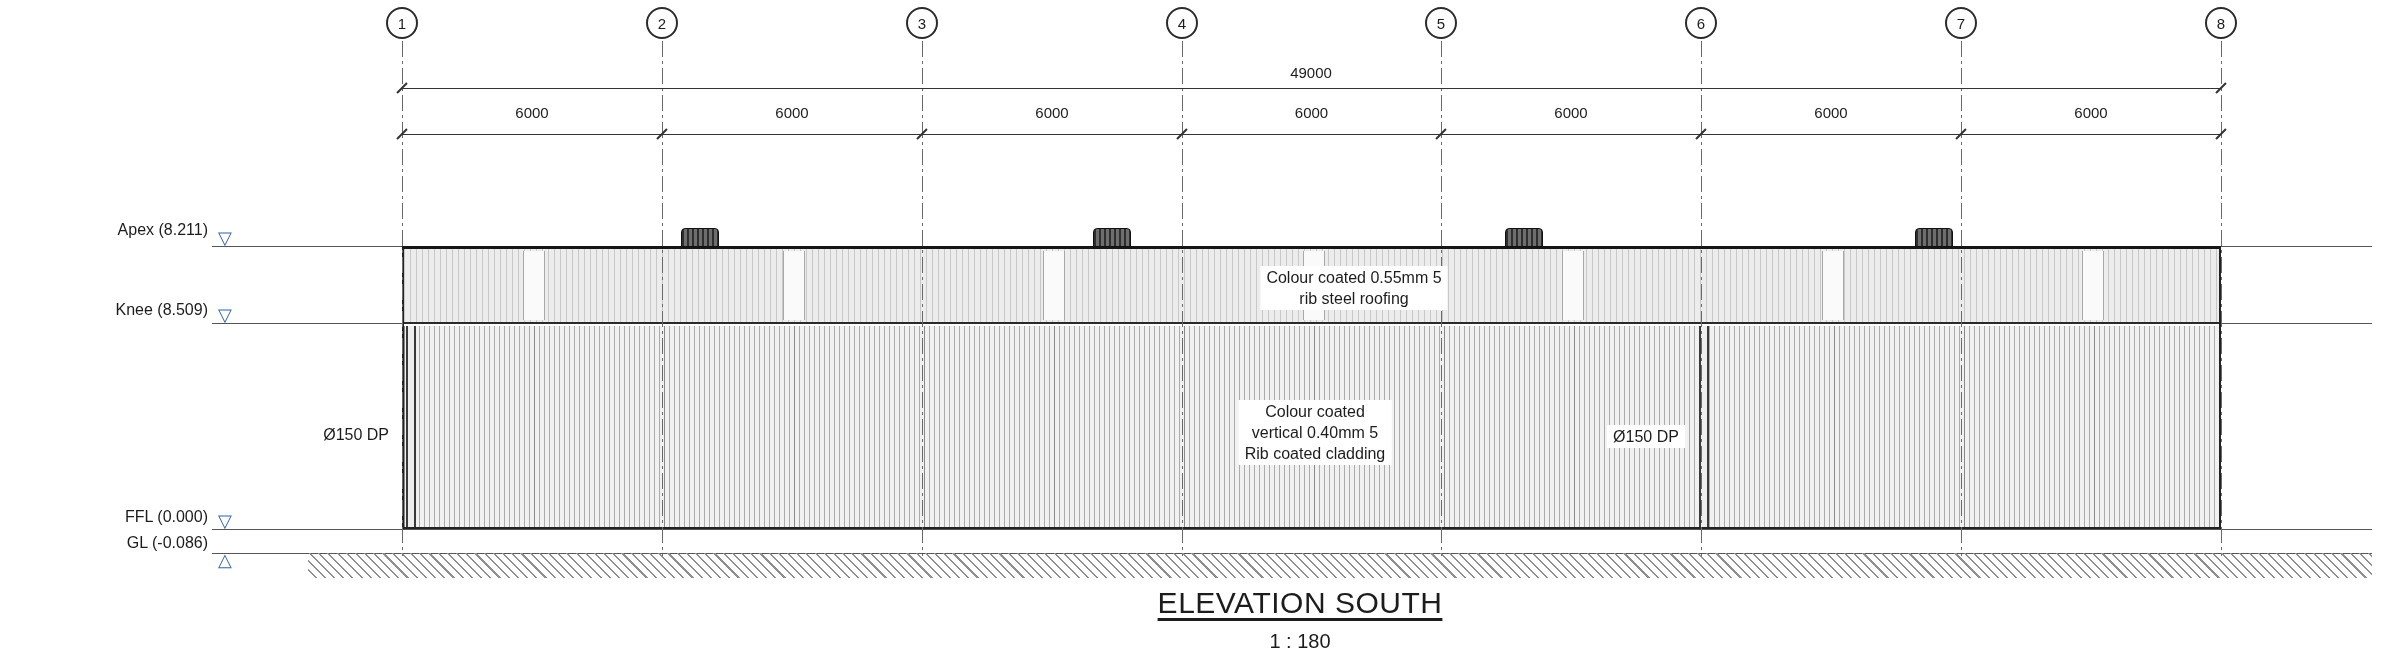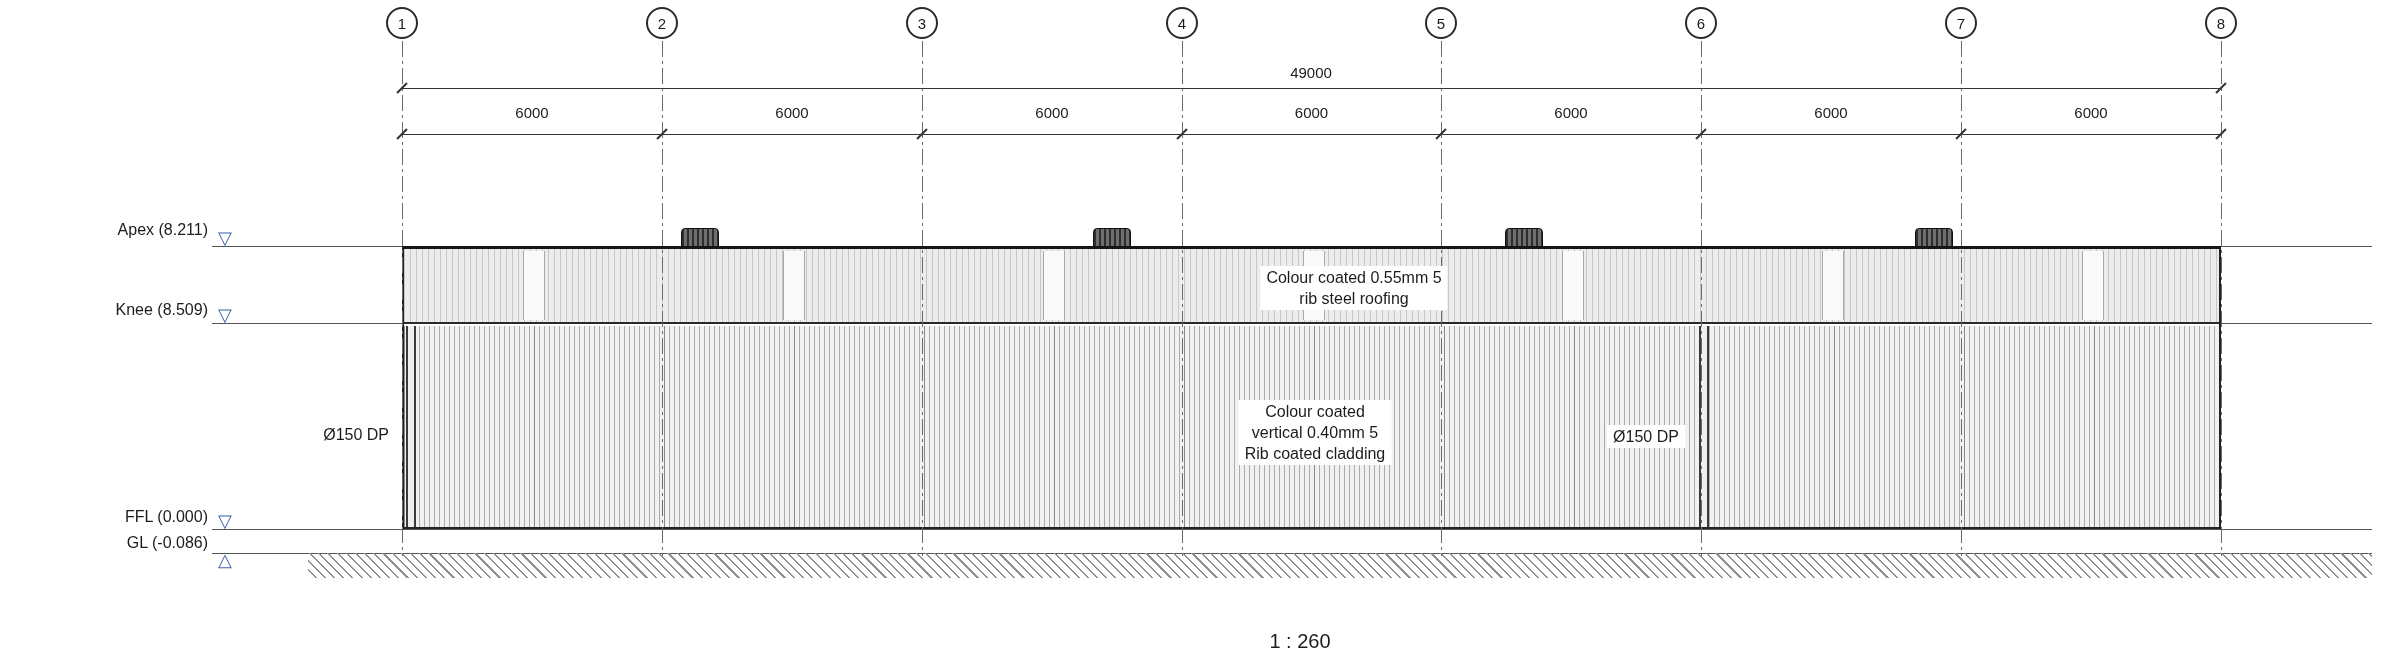--- a/index.html
+++ b/index.html
@@ -187,19 +187,20 @@
 
   <div class="note" style="left:1315px;top:400px">
     <div>Colour coated</div>
     <div>vertical 0.40mm 5</div>
     <div>Rib coated cladding</div>
   </div>
 
   <div class="note" style="left:1646px;top:425px">Ø150 DP</div>
   <div class="dp-left">Ø150 DP</div>
 
-  <div class="scale">1 : 260</div>
+  <div class="title">ELEVATION SOUTH</div>
+  <div class="scale">1 : 180</div>
 
 <div class="vent" style="left: 700px;"></div>
     <div class="vent" style="left: 1112px;"></div>
     <div class="vent" style="left: 1524px;"></div>
     <div class="vent" style="left: 1934px;"></div>
   </div>
 
 </body></html>

